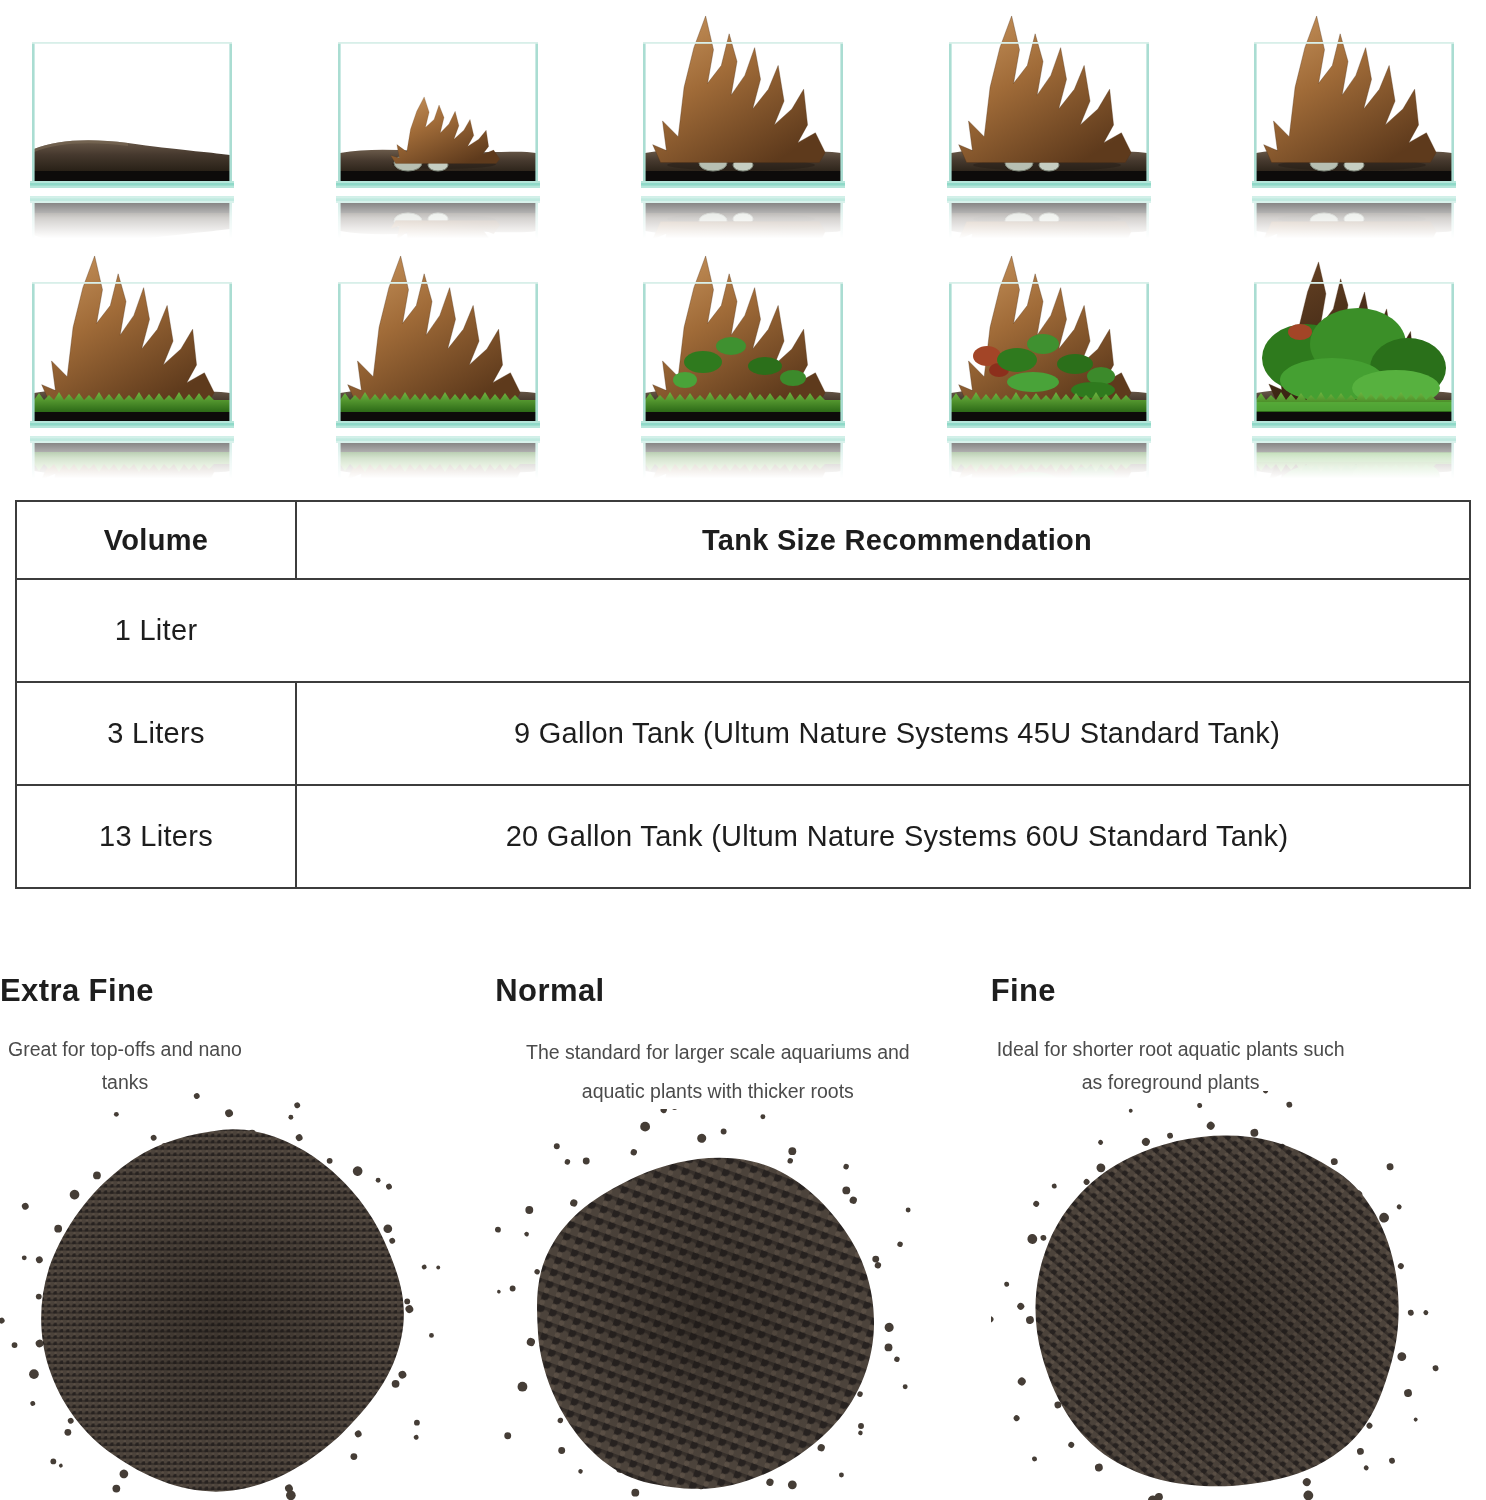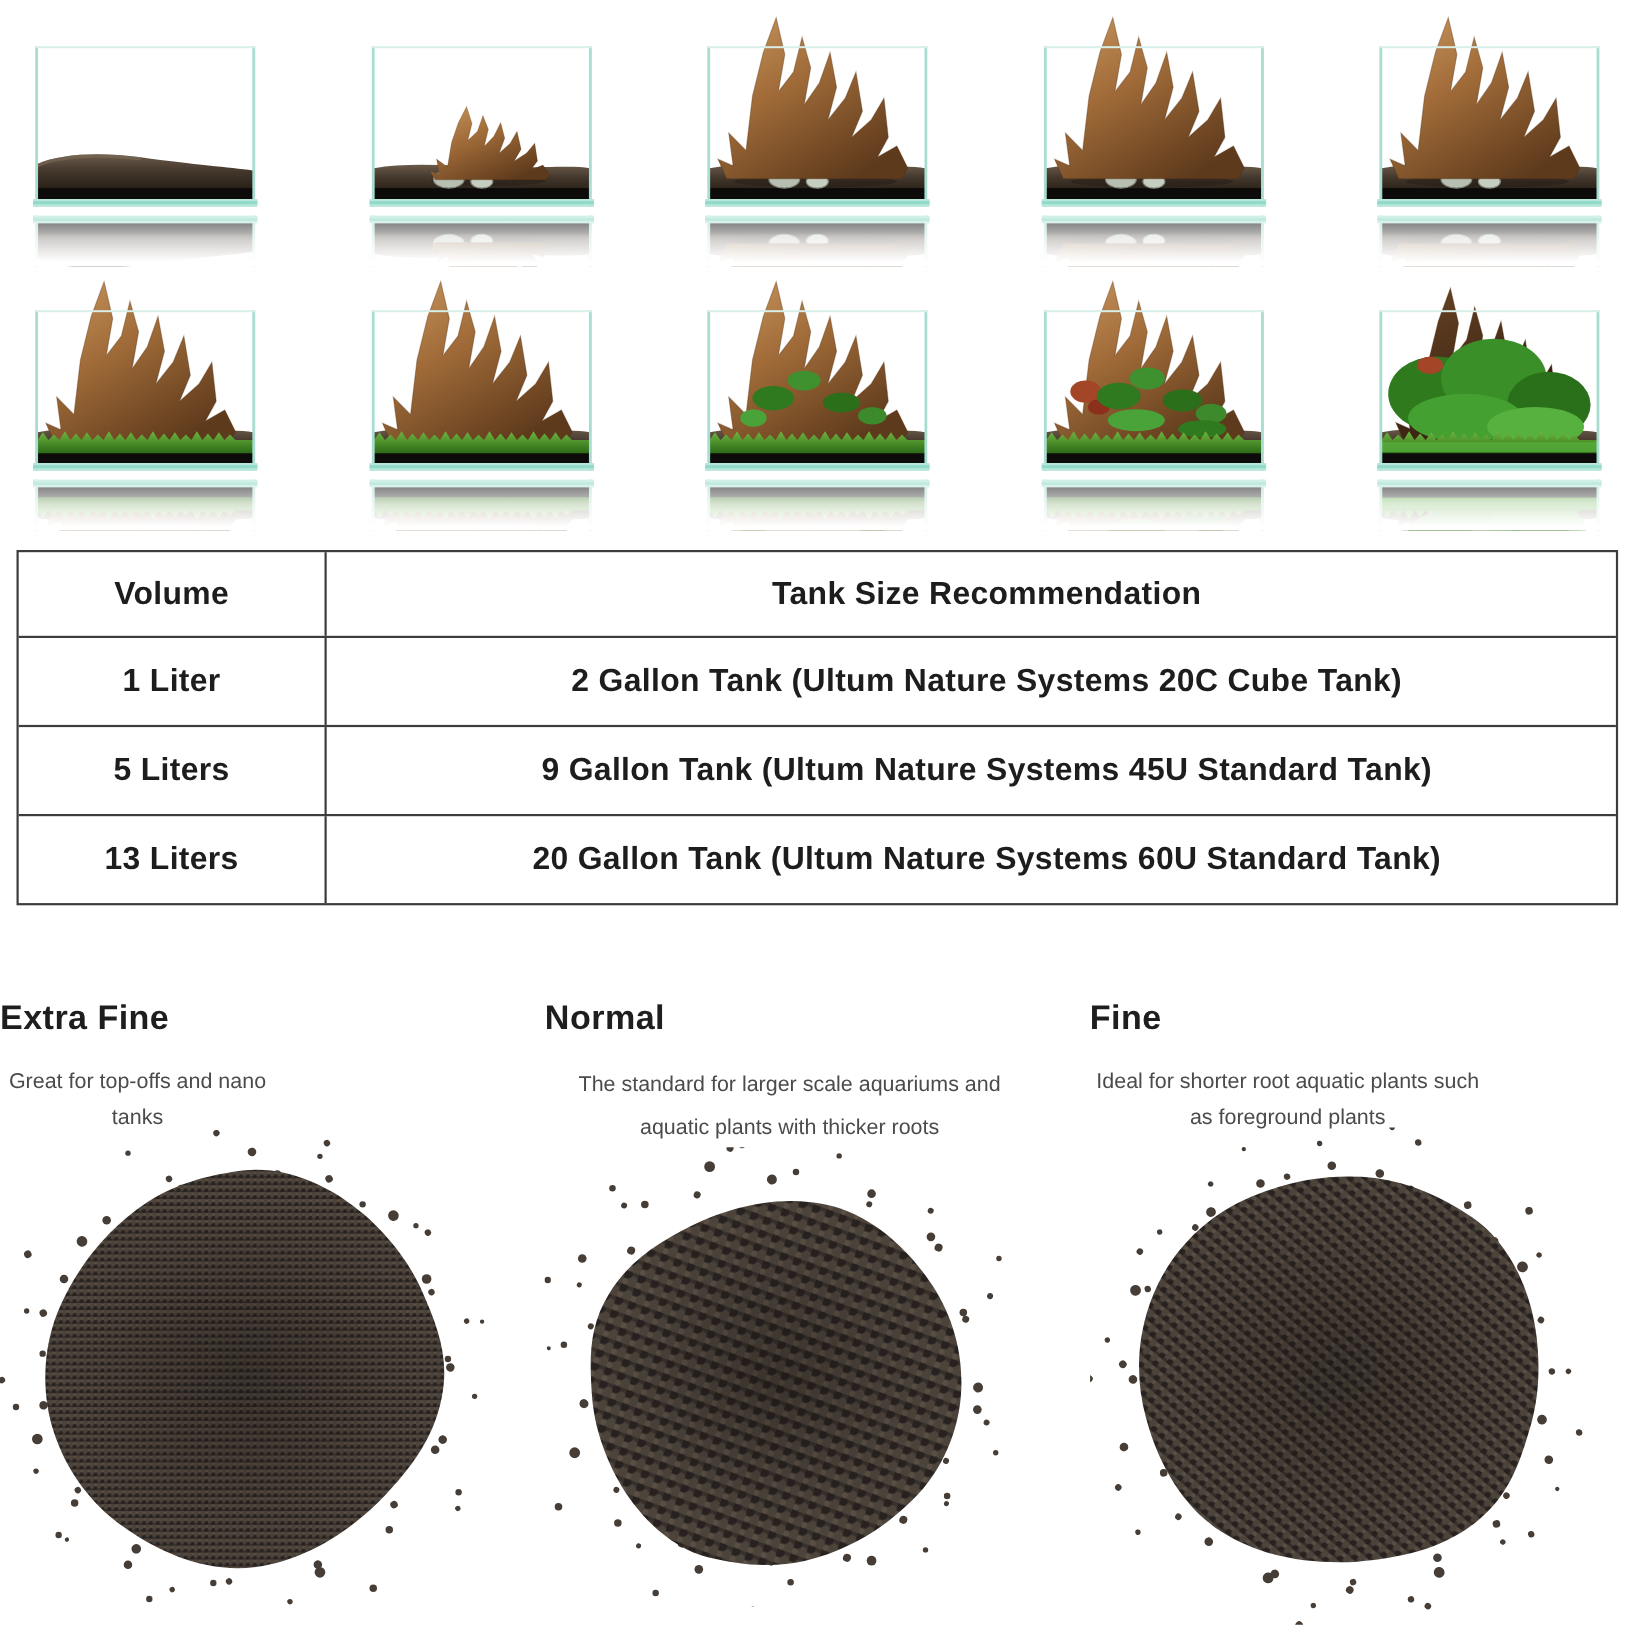--- a/index.html
+++ b/index.html
@@ -12,22 +12,22 @@
   .tank-main{display:block;width:212px;height:180px;}
   .refl-wrap{position:relative;width:212px;height:50px;}
   .tank-refl{display:block;width:212px;height:50px;}
   .refl-fade{position:absolute;inset:0;
     background:linear-gradient(180deg,rgba(255,255,255,.30) 0%,rgba(255,255,255,.78) 52%,#ffffff 93%);}
 
   
   .spec-table{margin:18px 15px 0 15px;border:2px solid #3c3c3c;}
   .t-row{display:grid;grid-template-columns:278px 1fr;}
   .t-row + .t-row{border-top:2px solid #3c3c3c;}
-  .t-cell{display:flex;align-items:center;justify-content:center;height:79px;
-          font-size:29px;color:#1d1d1d;letter-spacing:.3px;text-align:center;font-weight:bold;}
+  .t-cell{display:flex;align-items:center;justify-content:center;height:101px;
+          font-size:29px;color:#1d1d1d;letter-spacing:.3px;text-align:center;}
   .t-c2{border-left:2px solid #3c3c3c;padding-left:28px;}
   .t-head .t-cell{height:76px;font-weight:bold;}
 
   
   .grains{display:flex;margin-top:84px;}
   .grain-col{flex:1;display:flex;flex-direction:column;align-items:flex-start;}
   .grain-title{font-size:31px;font-weight:bold;color:#1e1e1e;letter-spacing:.4px;}
   .grain-desc{margin-top:24px;min-height:78px;font-size:19.5px;color:#4b4b4b;
               text-align:center;line-height:1.7;}
   .g0 .grain-desc{max-width:250px;}
@@ -359,24 +359,23 @@
 
 </div>
 
 <div class="spec-table">
   <div class="t-row t-head">
     <div class="t-cell t-c1">Volume</div>
     <div class="t-cell t-c2">Tank Size Recommendation</div>
   </div>
   <div class="t-row">
     <div class="t-cell t-c1">1 Liter</div>
-    <div class="t-cell t-c2">2 Gallon Tank (Ultum Nature Systems 20C Cube Tank)</div>
   </div>
   <div class="t-row">
-    <div class="t-cell t-c1">5 Liters</div>
+    <div class="t-cell t-c1">3 Liters</div>
     <div class="t-cell t-c2">9 Gallon Tank (Ultum Nature Systems 45U Standard Tank)</div>
   </div>
   <div class="t-row">
     <div class="t-cell t-c1">13 Liters</div>
     <div class="t-cell t-c2">20 Gallon Tank (Ultum Nature Systems 60U Standard Tank)</div>
   </div>
 </div>
 
 <div class="grains">
 

